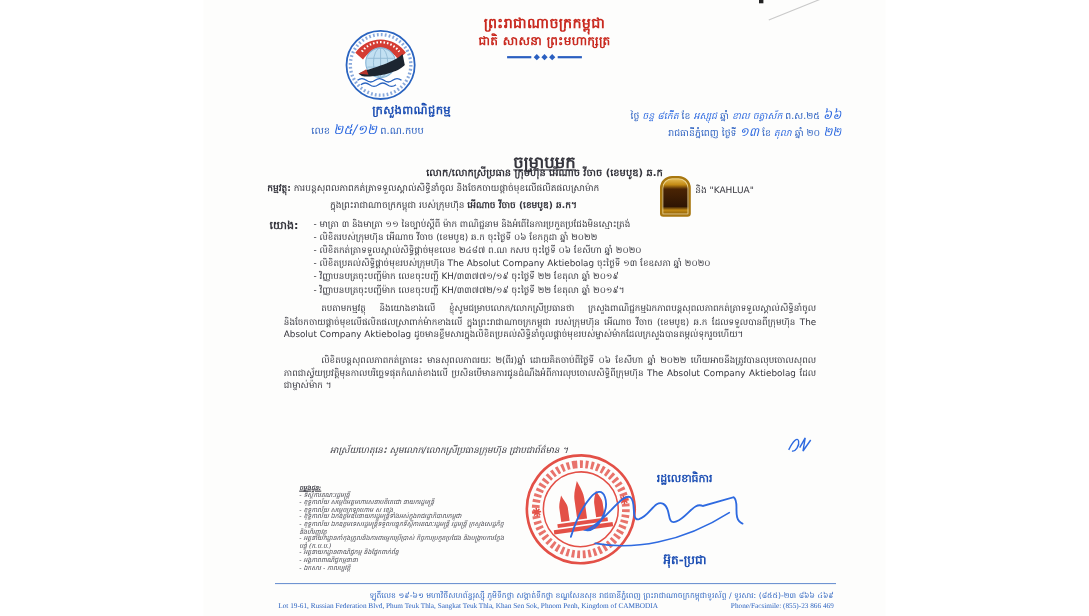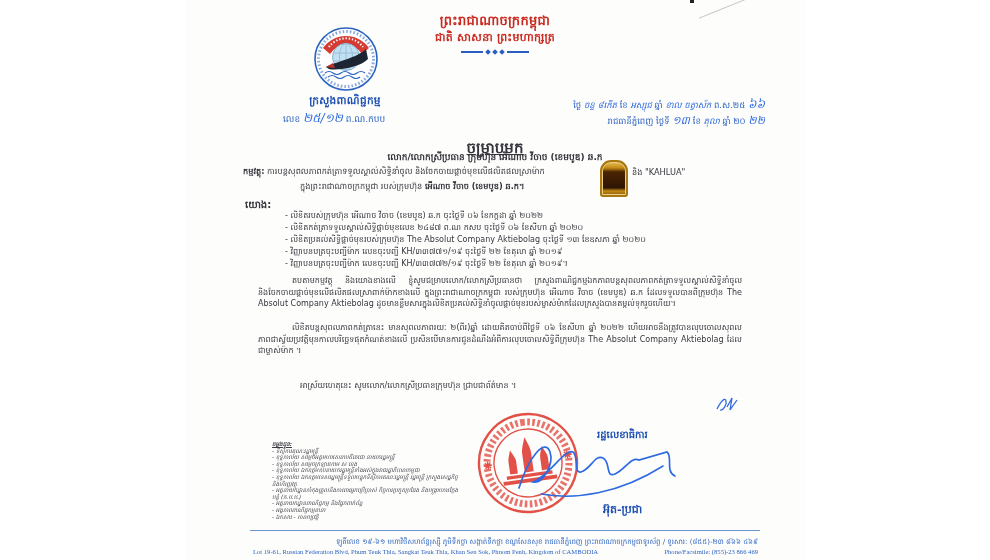--- a/index.html
+++ b/index.html
@@ -55,21 +55,21 @@
     <path d="M10 22 A28 28 0 0 1 56 22 L49 28 A19 19 0 0 0 17 28 Z" fill="#d43c33"></path>
     <path d="M16 21 A21 21 0 0 1 50 21" fill="none" stroke="#ffffff" stroke-width="2" stroke-dasharray="1.4 1.8"></path>
     <circle cx="33" cy="31" r="13.5" fill="#c2e0f2" stroke="#86b4d6" stroke-width="1"></circle>
     <path d="M33 17.5 v27 M21 27 h24 M21 35 h24" stroke="#8fb8d4" stroke-width="0.8" fill="none"></path>
     <ellipse cx="33" cy="31" rx="6.5" ry="13.5" fill="none" stroke="#8fb8d4" stroke-width="0.8"></ellipse>
     <path d="M13 41 C22 36 44 32 53 23 L55 33 C48 41 24 45 16 43 Z" fill="#1c2531"></path>
     <path d="M13 41 L20 37 L22 42 Z" fill="#b8342c"></path>
     <path d="M12 47 q4 -3 8 0 q4 3 8 0 q4 -3 8 0 q4 3 8 0 q4 -3 8 0" fill="none" stroke="#2a64c0" stroke-width="1.2"></path>
     <path d="M15 51 q4 -3 8 0 q4 3 8 0 q4 -3 8 0 q4 3 8 0" fill="none" stroke="#2a64c0" stroke-width="1.2"></path>
   </svg>
-  <div class="abs ctr kmtitle bluebold" style="left:95px;top:94px;width:130px;font-size:10.5px;">ក្រសួងពាណិជ្ជកម្ម</div>
+  <div class="abs ctr kmtitle bluebold" style="left:95px;top:94px;width:130px;font-size:10.5px;text-align:right;">ក្រសួងពាណិជ្ជកម្ម</div>
   <div class="abs nw" style="left:98px;top:110px;width:140px;font-size:9px;">
     <span class="blue">លេខ</span>
     <span class="hand" style="font-size:12px;">២៥/១២</span>
     <span class="blue">ព.ណ.កបប</span>
   </div>
 
   <div class="abs nw" style="left:300px;top:96px;width:280px;font-size:8.5px;text-align:right;">
     <span class="blue">ថ្ងៃ</span>
     <span class="hand">ចន្ទ ៨កើត</span>
     <span class="blue">ខែ</span>
@@ -99,29 +99,30 @@
     <span>ការបន្តសុពលភាពកត់ត្រាទទួលស្គាល់សិទ្ធិនាំចូល និងចែកចាយផ្ដាច់មុខលើផលិតផលស្រាម៉ាក</span>
   </div>
   <div class="abs bottle" style="left:415px;top:160px;"></div>
   <div class="abs ink nw" style="left:447px;top:167px;width:120px;font-size:8.2px;">និង "KAHLUA"</div>
   <div class="abs ink nw" style="left:115px;top:181px;width:400px;font-size:8.2px;">
     <span>ក្នុងព្រះរាជាណាចក្រកម្ពុជា របស់ក្រុមហ៊ុន</span>
     <span class="b">អើណាច វីចាច (ខេមបូឌ) ឆ.ក។</span>
   </div>
 
   <div class="abs ink b nw" style="left:60px;top:198px;width:42px;font-size:10px;">យោង:</div>
+  <div class="abs ink nw" style="left:100px;top:198px;width:470px;font-size:8px;">- មាត្រា ៣ និងមាត្រា ១១ នៃច្បាប់ស្ដីពី ម៉ាក ពាណិជ្ជនាម និងអំពើនៃការប្រកួតប្រជែងមិនស្មោះត្រង់</div>
   <div class="abs ink nw" style="left:100px;top:210px;width:470px;font-size:8px;">- លិខិតរបស់ក្រុមហ៊ុន អើណាច វីចាច (ខេមបូឌ) ឆ.ក ចុះថ្ងៃទី ០៦ ខែកក្កដា ឆ្នាំ ២០២២</div>
   <div class="abs ink nw" style="left:100px;top:222px;width:470px;font-size:8px;">- លិខិតកត់ត្រាទទួលស្គាល់សិទ្ធិផ្ដាច់មុខលេខ ២៤៨៧ ព.ណ កសប ចុះថ្ងៃទី ០៦ ខែសីហា ឆ្នាំ ២០២០</div>
   <div class="abs ink nw" style="left:100px;top:234px;width:470px;font-size:8px;">- លិខិតប្រគល់សិទ្ធិផ្ដាច់មុខរបស់ក្រុមហ៊ុន The Absolut Company Aktiebolag ចុះថ្ងៃទី ១៣ ខែឧសភា ឆ្នាំ ២០២០</div>
   <div class="abs ink nw" style="left:100px;top:246px;width:470px;font-size:8px;">- វិញ្ញាបនបត្រចុះបញ្ជីម៉ាក លេខចុះបញ្ជី KH/៣៣៧៧១/១៩ ចុះថ្ងៃទី ២២ ខែតុលា ឆ្នាំ ២០១៩</div>
   <div class="abs ink nw" style="left:100px;top:258px;width:470px;font-size:8px;">- វិញ្ញាបនបត្រចុះបញ្ជីម៉ាក លេខចុះបញ្ជី KH/៣៣៧៧២/១៩ ចុះថ្ងៃទី ២២ ខែតុលា ឆ្នាំ ២០១៩។</div>
 
   <div class="abs ink just" style="left:73px;top:275px;width:484px;height:46px;font-size:8px;line-height:11.5px;text-indent:34px;overflow:hidden;">តបតាមកម្មវត្ថុ និងយោងខាងលើ ខ្ញុំសូមជម្រាបលោក/លោកស្រីប្រធានថា ក្រសួងពាណិជ្ជកម្មឯកភាពបន្តសុពលភាពកត់ត្រាទទួលស្គាល់សិទ្ធិនាំចូល និងចែកចាយផ្ដាច់មុខលើផលិតផលស្រាពាក់ម៉ាកខាងលើ ក្នុងព្រះរាជាណាចក្រកម្ពុជា របស់ក្រុមហ៊ុន អើណាច វីចាច (ខេមបូឌ) ឆ.ក ដែលទទួលបានពីក្រុមហ៊ុន The Absolut Company Aktiebolag ដូចមានខ្លឹមសារក្នុងលិខិតប្រគល់សិទ្ធិនាំចូលផ្ដាច់មុខរបស់ម្ចាស់ម៉ាកដែលក្រសួងបានតម្កល់ទុករួចហើយ។</div>
   <div class="abs ink just" style="left:73px;top:322px;width:484px;height:35px;font-size:8px;line-height:11.5px;text-indent:34px;overflow:hidden;">លិខិតបន្តសុពលភាពកត់ត្រានេះ មានសុពលភាពរយៈ ២(ពីរ)ឆ្នាំ ដោយគិតចាប់ពីថ្ងៃទី ០៦ ខែសីហា ឆ្នាំ ២០២២ ហើយអាចនឹងត្រូវបានលុបចោលសុពលភាពជាស្វ័យប្រវត្តិមុនកាលបរិច្ឆេទផុតកំណត់ខាងលើ ប្រសិនបើមានការជូនដំណឹងអំពីការលុបចោលសិទ្ធិពីក្រុមហ៊ុន The Absolut Company Aktiebolag ដែលជាម្ចាស់ម៉ាក ។</div>
-  <div class="abs ink nw" style="left:115px;top:380px;width:420px;font-size:8px;">អាស្រ័យហេតុនេះ សូមលោក/លោកស្រីប្រធានក្រុមហ៊ុន ជ្រាបជាព័ត៌មាន ។</div>
+  <div class="abs ink nw" style="left:115px;top:404px;width:420px;font-size:8px;font-style:italic;">អាស្រ័យហេតុនេះ សូមលោក/លោកស្រីប្រធានក្រុមហ៊ុន ជ្រាបជាព័ត៌មាន ។</div>
   <svg class="abs" style="left:530px;top:395px;" width="26" height="20" viewBox="0 0 26 20">
     <path d="M2 14 C6 6 10 2 11 6 C12 10 8 16 5 15 M12 12 L17 3 L15 15 L22 5" fill="none" stroke="#2e6ae0" stroke-width="1.3"></path>
   </svg>
 
   <div class="abs bluebold nw" style="left:412px;top:428px;width:120px;font-size:10px;">រដ្ឋលេខាធិការ</div>
 
   <svg class="abs" style="left:290px;top:410px;transform:rotate(-8deg);opacity:.88;" width="106" height="106" viewBox="0 0 106 106">
     <circle cx="53" cy="53" r="49" fill="none" stroke="#e0392f" stroke-width="2.4"></circle>
     <circle cx="53" cy="53" r="34" fill="none" stroke="#e0392f" stroke-width="1.4"></circle>
     <path d="M53 12 a41 41 0 0 1 0 82 a41 41 0 0 1 0 -82" fill="none" stroke="#e0392f" stroke-width="7" stroke-dasharray="2.6 2.4" opacity="0.8"></path>

